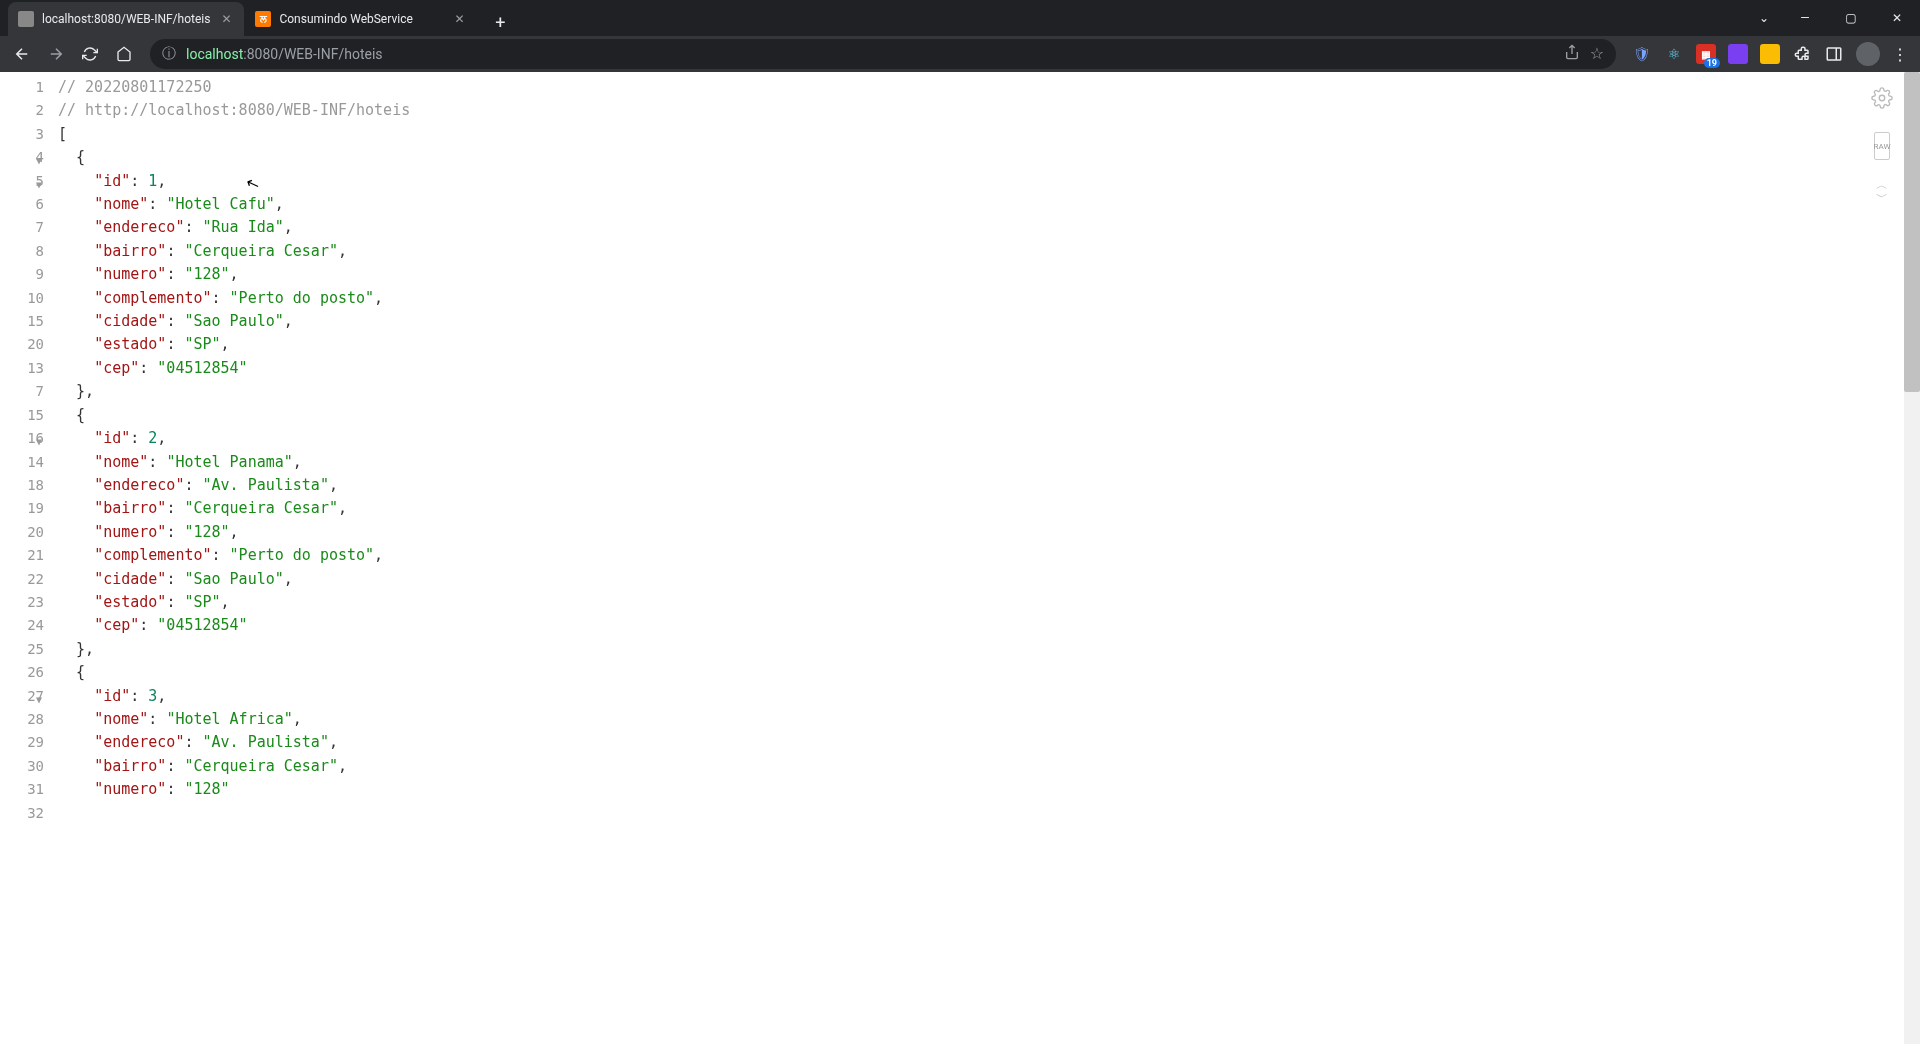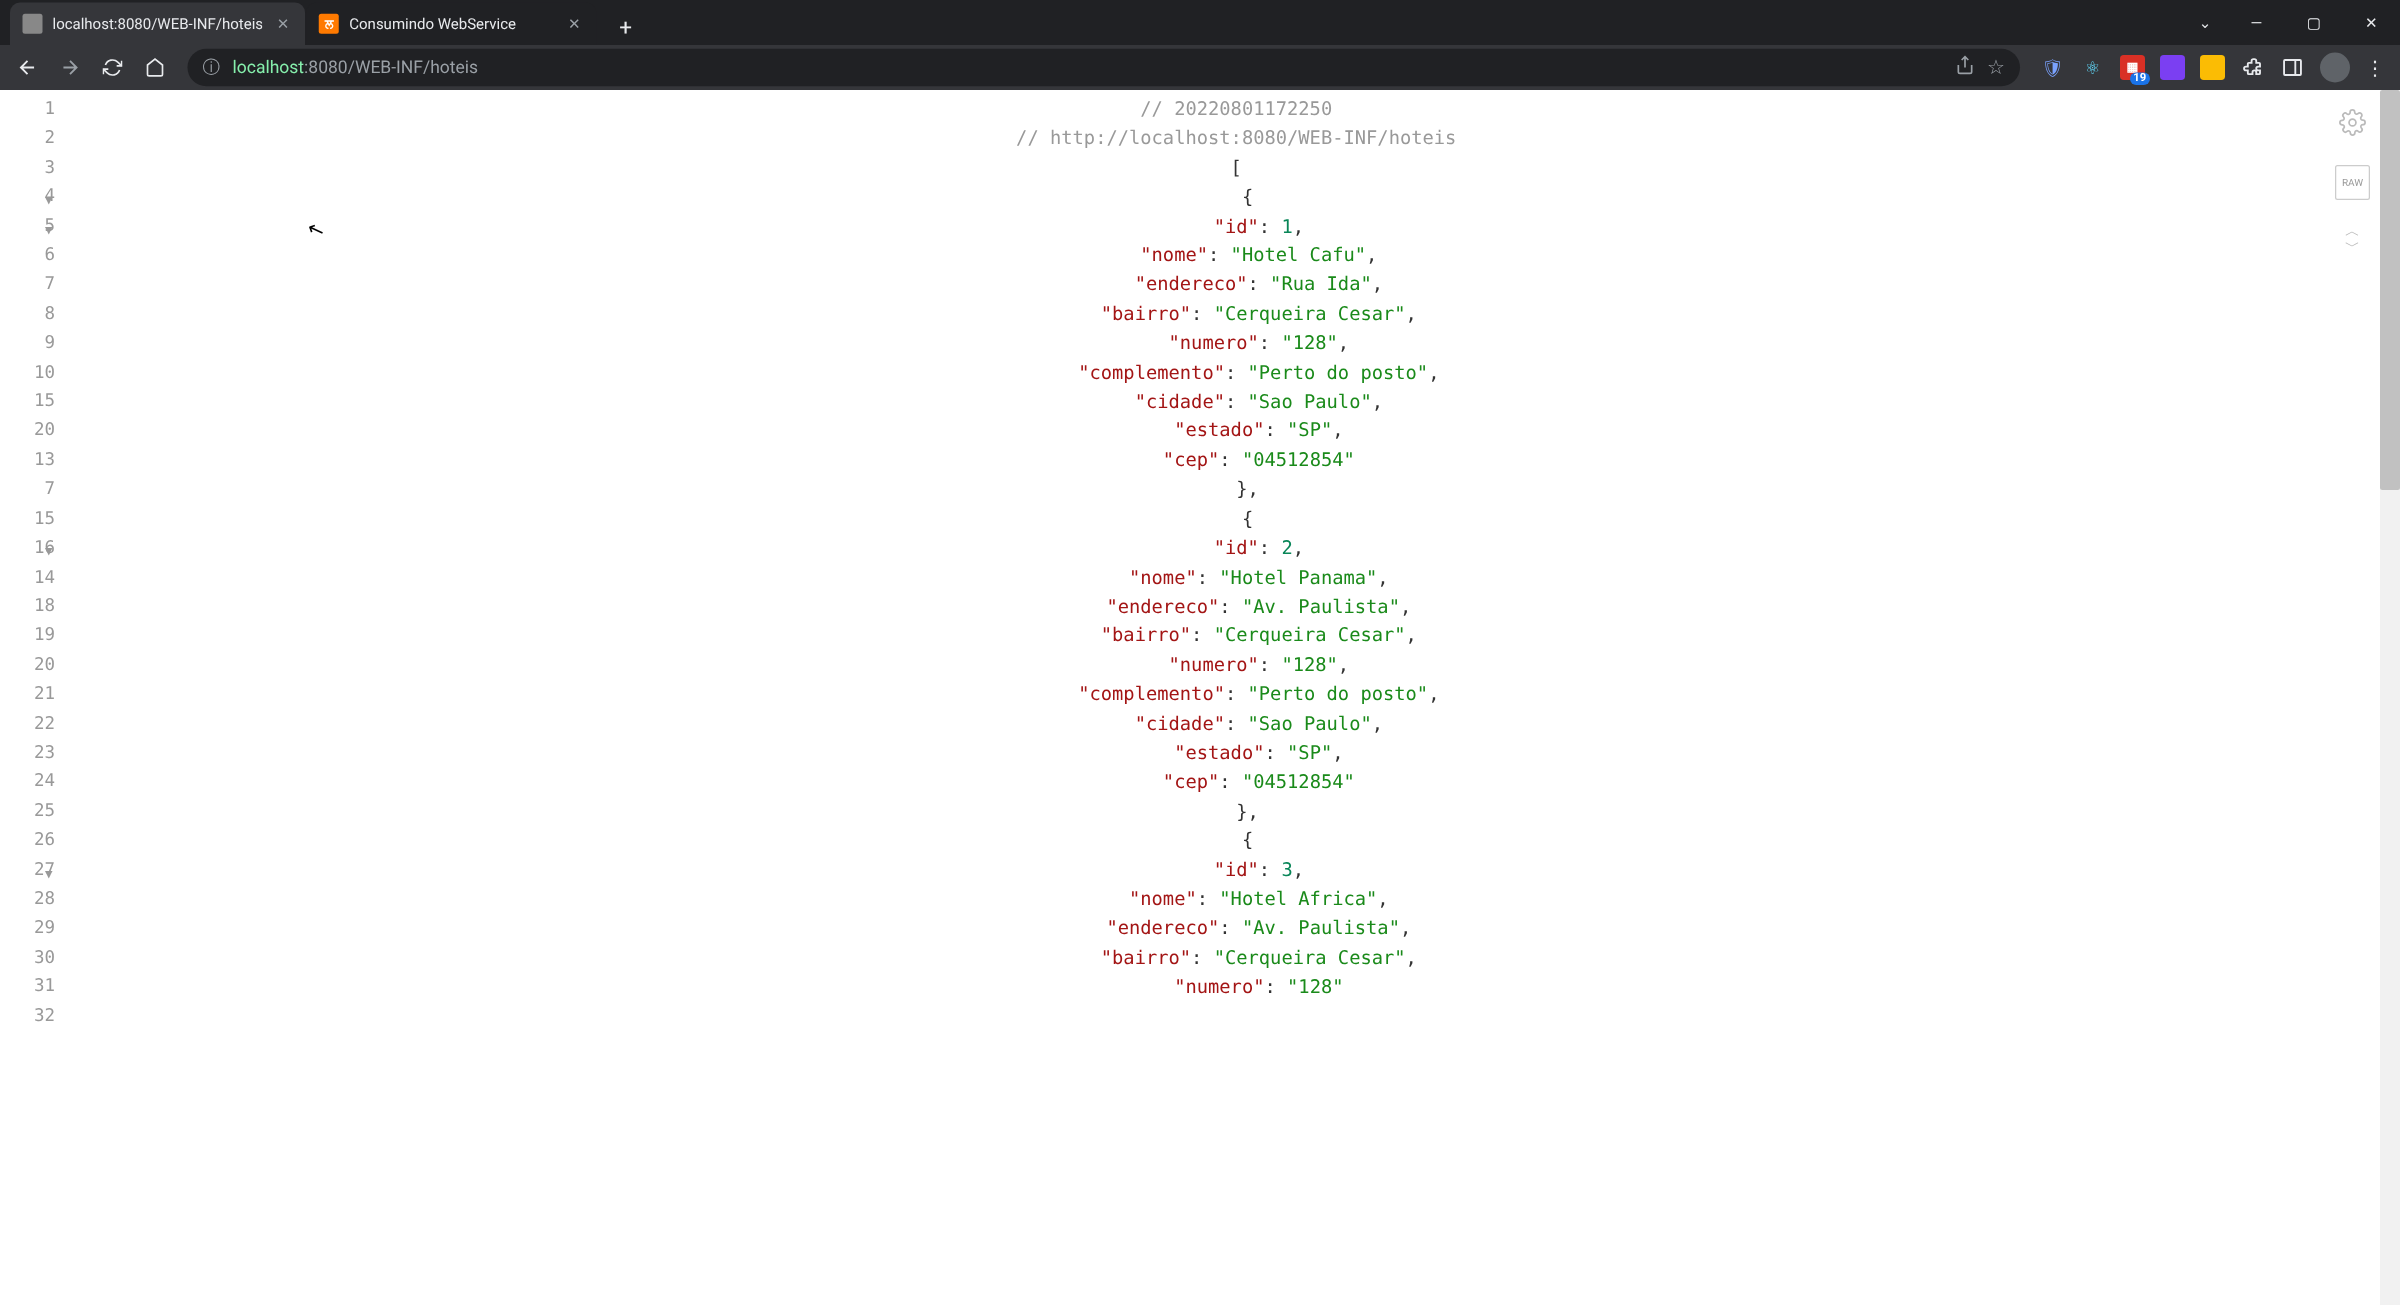--- a/index.html
+++ b/index.html
@@ -149,39 +149,39 @@
       line-height: 23.4px;
       padding: 4px 0 4px 6px;
       white-space: pre;
       color: #333;
     }
     .tok-comment { color: #999; }
     .tok-key { color: #a31515; }
     .tok-punct { color: #333; }
     .tok-string { color: #1a8a1a; }
     .tok-number { color: #098658; }
-    .code-line { display: block; text-align: center; }
+    .code-line { display: block; }
 
     
     .side-controls {
       position: absolute;
       top: 12px;
       right: 24px;
       display: flex;
       flex-direction: column;
       gap: 20px;
       align-items: center;
     }
     .side-btn {
       width: 28px; height: 28px;
       display:flex;align-items:center;justify-content:center;
       color: #bbb; font-size: 20px;
     }
     .raw-btn {
-      width: 28px; height: 28px;
+      width: 16px; height: 28px;
       border: 1px solid #ccc;
       display:flex;align-items:center;justify-content:center;
       font-size: 8px; color: #999;
       border-radius: 2px;
     }
     .nav-arrows { display:flex;flex-direction:column;gap:2px;}
     .nav-arrows span { color:#bbb; font-size:12px; line-height:10px;}
 
     
     .scrollbar {

